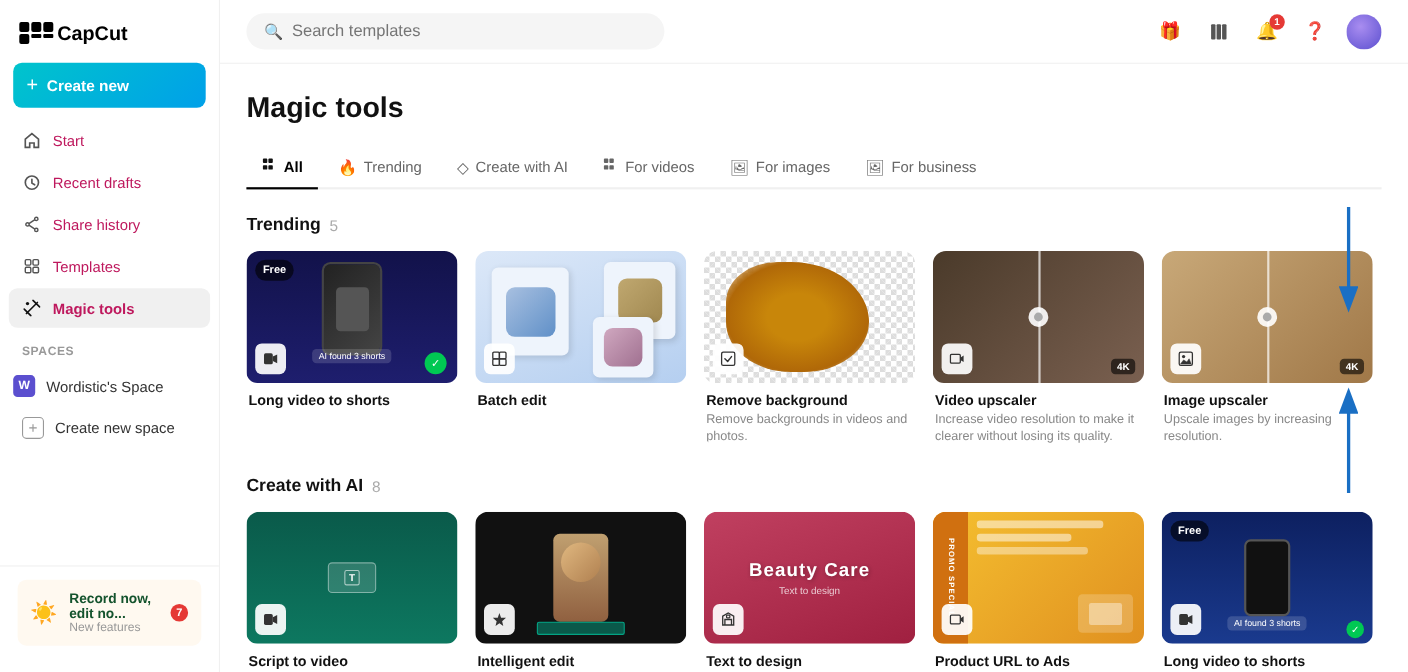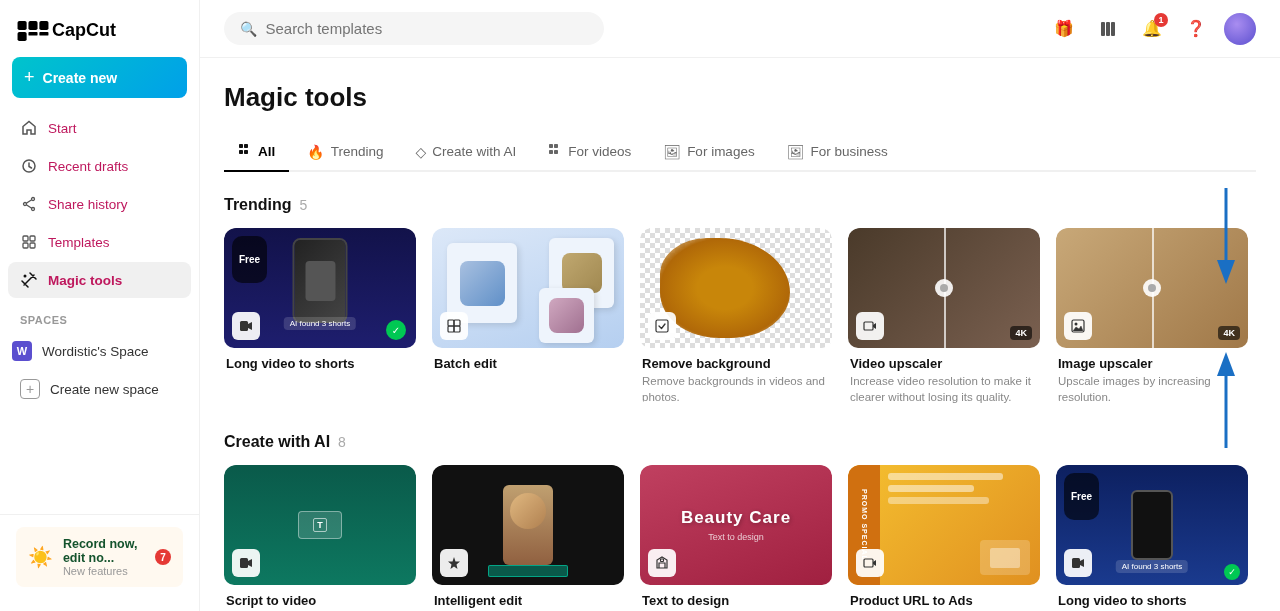--- a/index.html
+++ b/index.html
@@ -9,21 +9,21 @@
     #sidebar {
       width: 200px;
       min-width: 200px;
       background: #fff;
       border-right: 1px solid #f0f0f0;
       display: flex;
       flex-direction: column;
       padding: 12px 0;
     }
     .sidebar-logo {
-      display: flex; align-items: flex-end; gap: 8px;
+      display: flex; align-items: flex-start; gap: 8px;
       padding: 8px 16px 16px 16px;
       font-weight: 700; font-size: 18px; color: #000;
     }
     .logo-icon {
       width: 28px; height: 20px;
       display: flex; flex-direction: column; gap: 3px;
     }
 
     .create-new-btn {
       margin: 0 12px 12px 12px;
@@ -166,21 +166,21 @@
       width: 192px; min-width: 192px;
       border-radius: 12px;
       overflow: hidden;
       cursor: pointer;
       flex-shrink: 0;
     }
     .card-thumb-wrap { width: 192px; height: 120px; overflow: hidden; border-radius: 10px; position: relative; }
     .card-badge {
       position: absolute; top: 8px; left: 8px;
       background: rgba(0,0,0,0.55); color: #fff;
-      font-size: 10px; font-weight: 600; padding: 18px 7px;
+      font-size: 10px; font-weight: 600; padding: 4px 7px;
       border-radius: 10px;
     }
     .card-badge.free { background: rgba(0,0,0,0.6); }
     .card-type-icon {
       position: absolute; bottom: 8px; left: 8px;
       width: 28px; height: 28px; background: rgba(255,255,255,0.92);
       border-radius: 6px; display: flex; align-items: center; justify-content: center;
       font-size: 13px;
     }
     .card-info { padding: 8px 2px 0 2px; }

